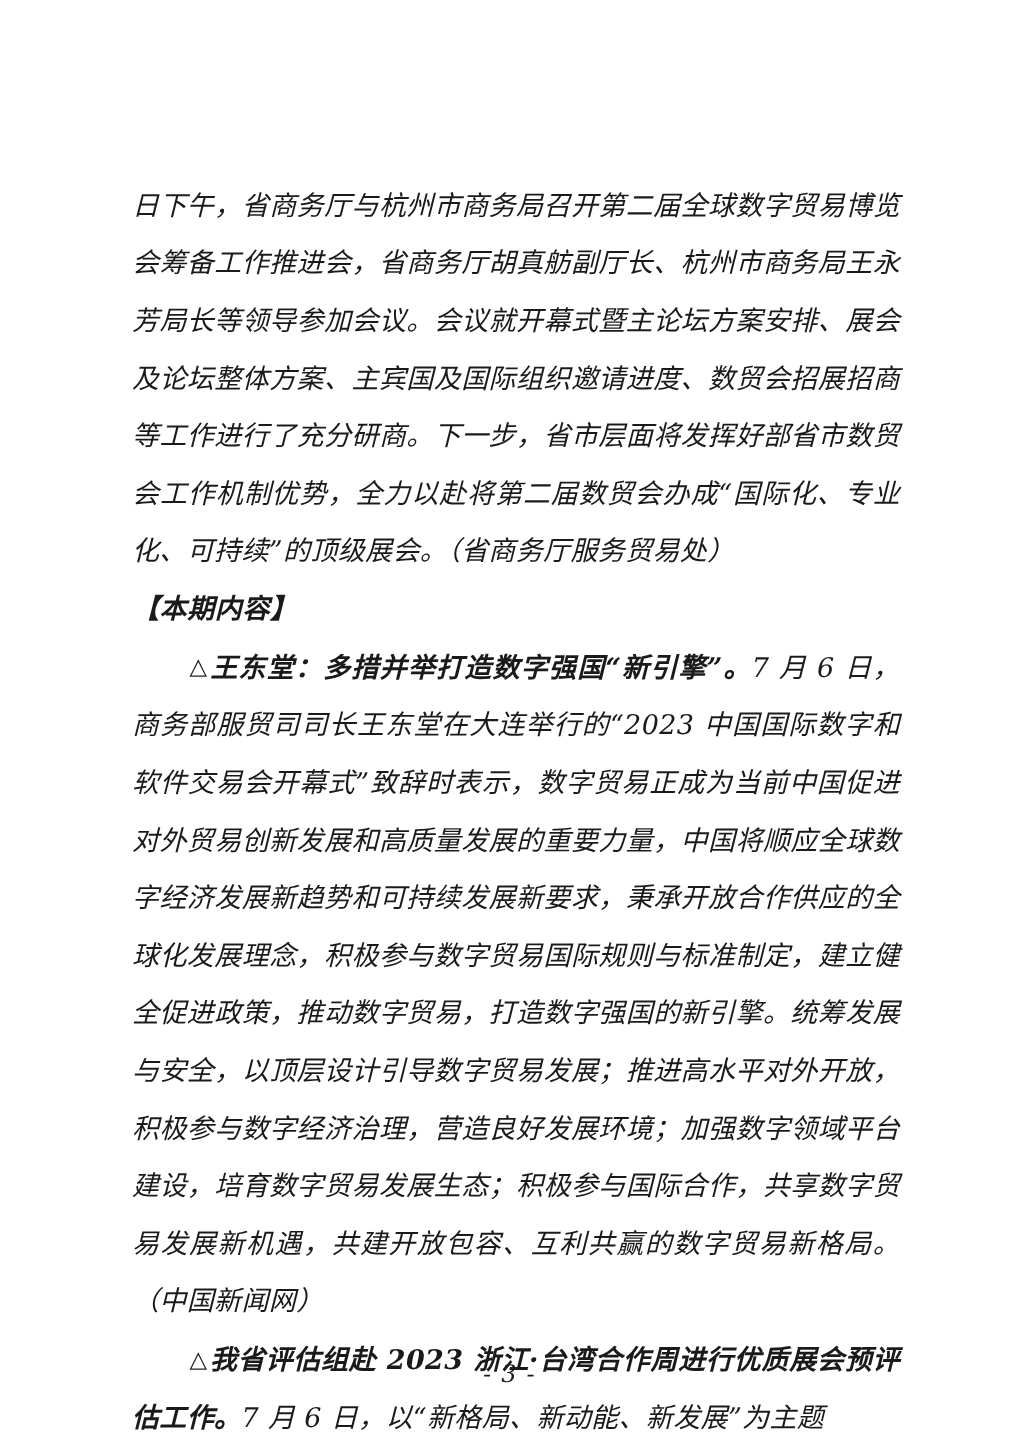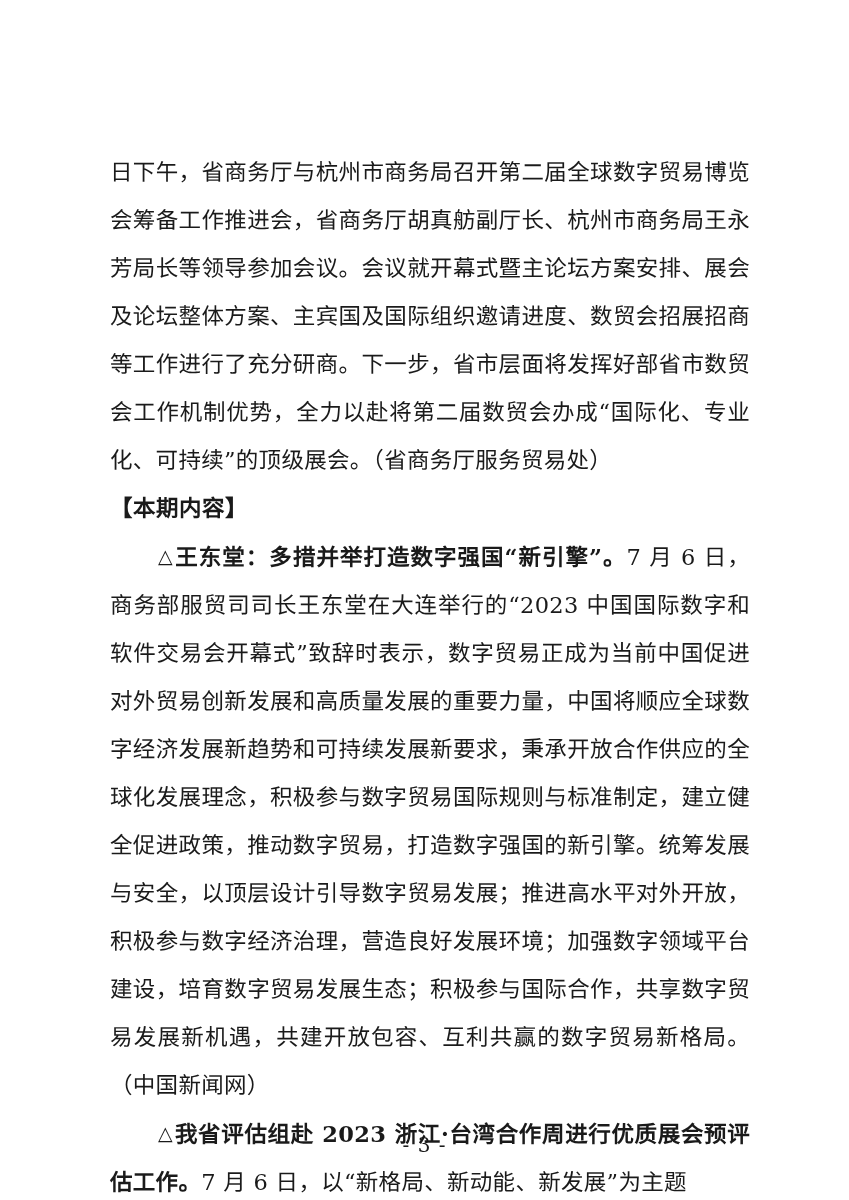--- a/index.html
+++ b/index.html
@@ -12,20 +12,21 @@
     color: #1a1a1a;
   }
   #page {
     position: relative;
     width: 849px;
     height: 1200px;
     margin: 0 auto;
     background: #ffffff;
     overflow: hidden;
     box-sizing: border-box;
+    font-style: italic;
   }
   .doc-body {
     position: absolute;
     left: 110px;
     top: 148px;
     width: 640px;
   }
   p {
     margin: 0;
     font-size: 22.5px;

